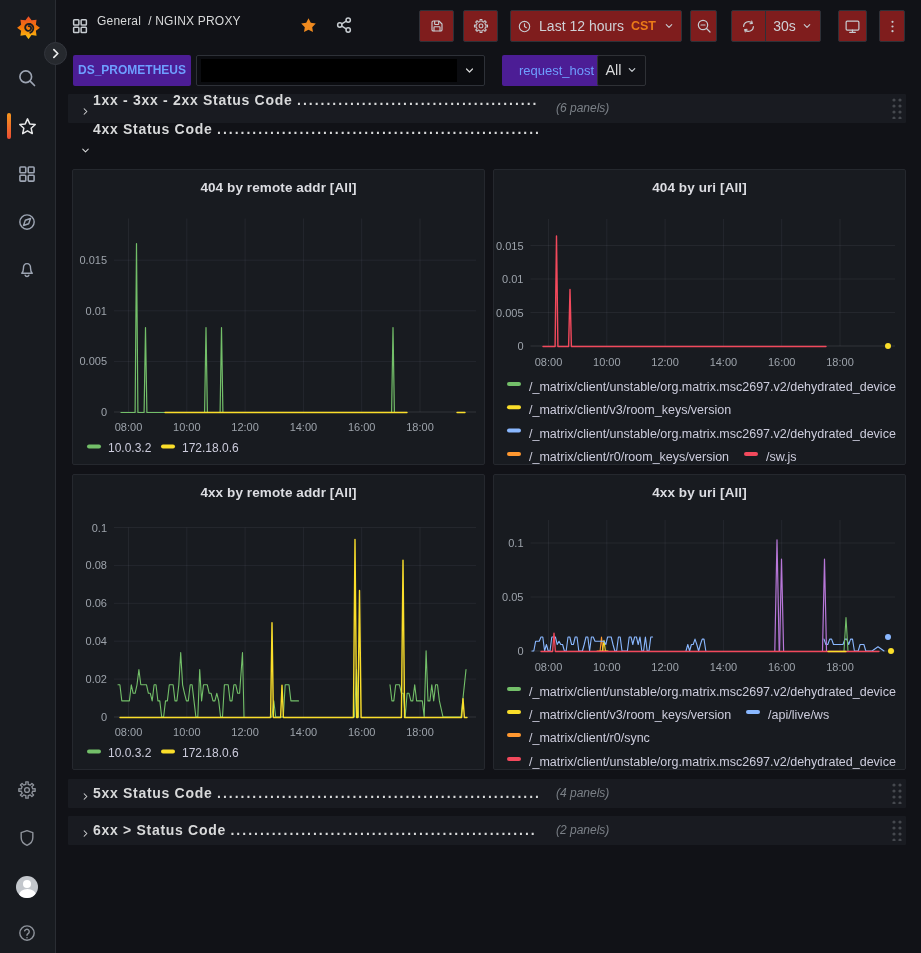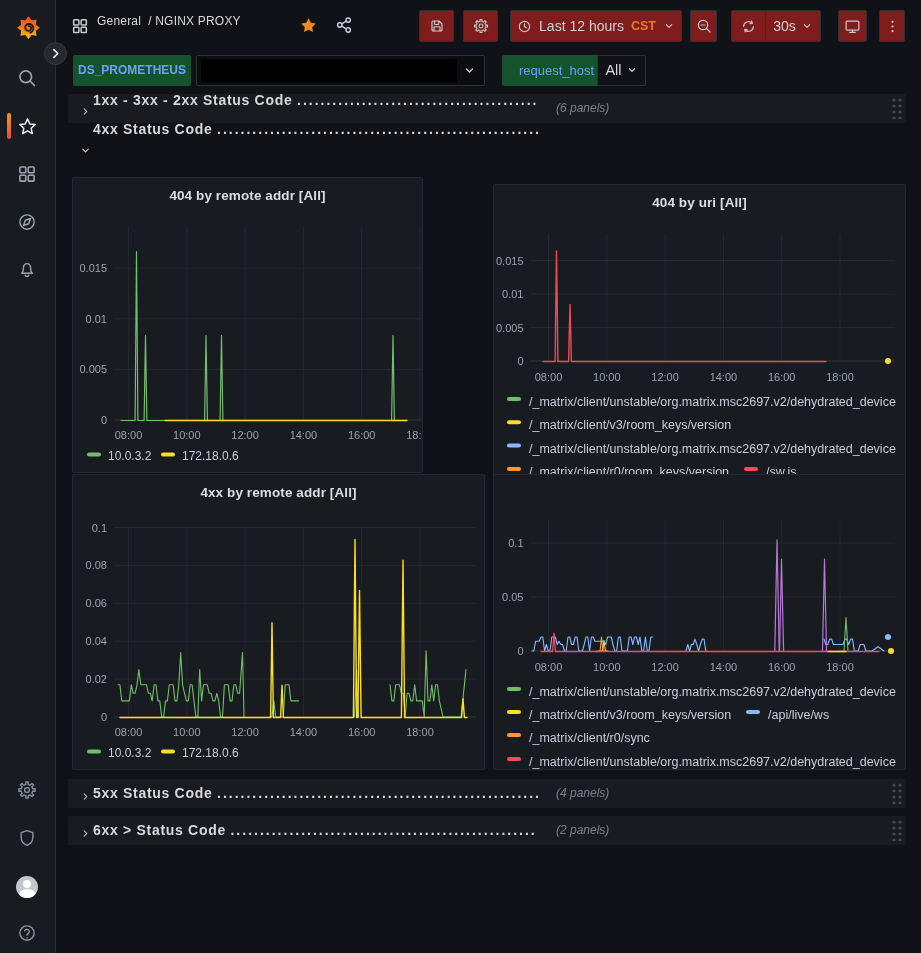--- a/index.html
+++ b/index.html
@@ -1,18 +1,18 @@
 <!DOCTYPE html>
 <html><head><meta charset="utf-8"><style>
 *{margin:0;padding:0;box-sizing:border-box}
 html,body{width:921px;height:953px;background:#111217;font-family:"Liberation Sans",sans-serif;overflow:hidden}
 body{position:relative}
 .abs{position:absolute}
 .btn{position:absolute;background:#7f1d1d;border:1px solid #2e3138;border-radius:2px;display:flex;align-items:center;justify-content:center;color:#c7ccd1}
-.lbl{position:absolute;background:#14532d;border-radius:2px;display:flex;align-items:center;justify-content:center;color:#6e9fff;font-weight:700}
+.lbl{position:absolute;background:#4c1d95;border-radius:2px;display:flex;align-items:center;justify-content:center;color:#6e9fff;font-weight:700}
 .panel{position:absolute;background:#181b20;border:1px solid #25282e;border-radius:2px;overflow:hidden}
 .ptitle{position:absolute;width:100%;text-align:center;font-size:13.5px;font-weight:700;color:#dcdde2;letter-spacing:.1px}
 .rowbar{position:absolute;background:#191b21;border-radius:1px}
 .rowtitle{font-size:14px;font-weight:700;color:#d8d9da;white-space:nowrap;letter-spacing:0.7px}
 .panelscount{font-size:12px;font-style:italic;color:#7b8087;font-weight:400}
 text{font-family:"Liberation Sans",sans-serif}
 </style></head><body>
 
 <div class="abs" style="left:0;top:0;width:56px;height:953px;background:#181b20;border-right:1px solid #2a2d33"></div>
 <svg width="23" height="23" viewBox="0 0 24 24" style="position:absolute;left:17px;top:16px">
@@ -204,21 +204,21 @@
 <div class="abs" style="left:892px;top:820px"><svg width="10" height="21" viewBox="0 0 10 21" style="">
       <circle cx="2" cy="2" r="1.6" fill="#45484e"></circle>
       <circle cx="8" cy="2" r="1.6" fill="#45484e"></circle>
       <circle cx="2" cy="8" r="1.6" fill="#45484e"></circle>
       <circle cx="8" cy="8" r="1.6" fill="#45484e"></circle>
       <circle cx="2" cy="14" r="1.6" fill="#45484e"></circle>
       <circle cx="8" cy="14" r="1.6" fill="#45484e"></circle>
       <circle cx="2" cy="20" r="1.6" fill="#45484e"></circle>
       <circle cx="8" cy="20" r="1.6" fill="#45484e"></circle>
     </svg></div>
-<div class="panel" style="left:72px;top:177px;width:351px;height:296px">
+<div class="panel" style="left:72px;top:169px;width:413px;height:296px">
     <div class="ptitle" style="top:10px">404 by remote addr [All]</div>
     <div class="abs" style="left:0;top:0"><svg width="411" height="294" viewBox="0 0 411 294" style="">
         <line x1="41" y1="191.4" x2="403" y2="191.4" stroke="rgba(204,204,220,0.07)" stroke-width="1"></line>
         <line x1="41" y1="140.8" x2="403" y2="140.8" stroke="rgba(204,204,220,0.07)" stroke-width="1"></line>
         <line x1="41" y1="90.2" x2="403" y2="90.2" stroke="rgba(204,204,220,0.07)" stroke-width="1"></line>
         <line x1="55.5" y1="48.5" x2="55.5" y2="242" stroke="rgba(204,204,220,0.07)" stroke-width="1"></line>
         <line x1="113.8" y1="48.5" x2="113.8" y2="242" stroke="rgba(204,204,220,0.07)" stroke-width="1"></line>
         <line x1="172.1" y1="48.5" x2="172.1" y2="242" stroke="rgba(204,204,220,0.07)" stroke-width="1"></line>
         <line x1="230.4" y1="48.5" x2="230.4" y2="242" stroke="rgba(204,204,220,0.07)" stroke-width="1"></line>
         <line x1="288.7" y1="48.5" x2="288.7" y2="242" stroke="rgba(204,204,220,0.07)" stroke-width="1"></line>
@@ -237,21 +237,21 @@
         <polyline points="48.0,242.5 62.1,242.5 63.5,73.5 64.9,242.5 71.1,242.5 72.5,157.5 73.9,242.5 100.0,242.5 131.6,242.5 133.0,157.5 134.4,242.5 147.1,242.5 148.5,157.5 149.9,242.5 156.0,242.5" fill="none" stroke="#73bf69" stroke-width="1.2" stroke-linejoin="round" stroke-linecap="round"></polyline>
         <polyline points="318.6,242.5 320.0,157.5 321.4,242.5" fill="none" stroke="#73bf69" stroke-width="1.2" stroke-linejoin="round" stroke-linecap="round"></polyline>
         <polyline points="92.0,242.5 334.0,242.5" fill="none" stroke="#fade2a" stroke-width="1.4" stroke-linejoin="round" stroke-linecap="round"></polyline>
         <polyline points="384.0,242.5 392.0,242.5" fill="none" stroke="#fade2a" stroke-width="1.4" stroke-linejoin="round" stroke-linecap="round"></polyline>
         <rect x="14" y="274.5" width="14" height="4" rx="2" fill="#73bf69"></rect>
         <text x="35" y="281.5" font-size="12" fill="#ccccdc">10.0.3.2</text>
         <rect x="88" y="274.5" width="14" height="4" rx="2" fill="#fade2a"></rect>
         <text x="109" y="281.5" font-size="12" fill="#ccccdc">172.18.0.6</text>
       </svg></div>
   </div>
-<div class="panel" style="left:493px;top:184px;width:413px;height:296px">
+<div class="panel" style="left:493px;top:169px;width:413px;height:296px">
     <div class="ptitle" style="top:10px">404 by uri [All]</div>
     <div class="abs" style="left:0;top:0"><svg width="411" height="294" viewBox="0 0 411 294" style="">
         <line x1="36.5" y1="142.5" x2="401" y2="142.5" stroke="rgba(204,204,220,0.07)" stroke-width="1"></line>
         <line x1="36.5" y1="109.0" x2="401" y2="109.0" stroke="rgba(204,204,220,0.07)" stroke-width="1"></line>
         <line x1="36.5" y1="75.5" x2="401" y2="75.5" stroke="rgba(204,204,220,0.07)" stroke-width="1"></line>
         <line x1="54.5" y1="49" x2="54.5" y2="176" stroke="rgba(204,204,220,0.07)" stroke-width="1"></line>
         <line x1="112.8" y1="49" x2="112.8" y2="176" stroke="rgba(204,204,220,0.07)" stroke-width="1"></line>
         <line x1="171.1" y1="49" x2="171.1" y2="176" stroke="rgba(204,204,220,0.07)" stroke-width="1"></line>
         <line x1="229.4" y1="49" x2="229.4" y2="176" stroke="rgba(204,204,220,0.07)" stroke-width="1"></line>
         <line x1="287.7" y1="49" x2="287.7" y2="176" stroke="rgba(204,204,220,0.07)" stroke-width="1"></line>
@@ -313,20 +313,21 @@
         <polyline points="281.5,242.0 283.5,194.6 285.5,242.0" fill="none" stroke="#73bf69" stroke-width="1.1" stroke-linejoin="round" stroke-linecap="round"></polyline>
         <polyline points="317.0,209.8 318.9,225.9 320.8,225.9 322.7,209.8 324.6,209.8 326.5,209.8 328.4,218.3 330.3,218.3 332.2,242.0 334.1,218.3 336.0,218.3 337.9,225.9 339.8,225.9 341.7,209.8 343.6,225.9 345.5,225.9 347.4,225.9 349.3,225.9 351.2,242.0 353.1,175.7 355.0,225.9 356.9,225.9 358.8,209.8 360.7,225.9 362.6,209.8 364.5,209.8 366.4,225.9 370.0,242.0 388.0,242.0 393.0,194.6" fill="none" stroke="#73bf69" stroke-width="1.1" stroke-linejoin="round" stroke-linecap="round"></polyline>
         <polyline points="47.0,242.5 196.0,242.5 197.6,242.5 199.0,147.8 200.4,242.5 205.0,242.5 207.6,242.5 209.0,210.3 210.4,242.5 276.0,242.5 280.4,242.5 282.0,64.4 283.6,242.5 284.9,242.5 286.5,115.5 288.1,242.5 326.0,242.5 328.4,242.5 330.0,85.2 331.6,242.5 385.0,242.5 388.6,242.5 390.0,223.6 391.4,242.5 394.0,242.5" fill="none" stroke="#fade2a" stroke-width="1.4" stroke-linejoin="round" stroke-linecap="round"></polyline>
         <rect x="14" y="274.5" width="14" height="4" rx="2" fill="#73bf69"></rect>
         <text x="35" y="281.5" font-size="12" fill="#ccccdc">10.0.3.2</text>
         <rect x="88" y="274.5" width="14" height="4" rx="2" fill="#fade2a"></rect>
         <text x="109" y="281.5" font-size="12" fill="#ccccdc">172.18.0.6</text>
       </svg></div>
   </div>
 <div class="panel" style="left:493px;top:474px;width:413px;height:296px">
+    <div class="ptitle" style="top:10px">4xx by uri [All]</div>
     <div class="abs" style="left:0;top:0"><svg width="411" height="294" viewBox="0 0 411 294" style="">
         <line x1="36.5" y1="122" x2="401" y2="122" stroke="rgba(204,204,220,0.07)" stroke-width="1"></line>
         <line x1="36.5" y1="68" x2="401" y2="68" stroke="rgba(204,204,220,0.07)" stroke-width="1"></line>
         <line x1="54.5" y1="45" x2="54.5" y2="176" stroke="rgba(204,204,220,0.07)" stroke-width="1"></line>
         <line x1="112.8" y1="45" x2="112.8" y2="176" stroke="rgba(204,204,220,0.07)" stroke-width="1"></line>
         <line x1="171.1" y1="45" x2="171.1" y2="176" stroke="rgba(204,204,220,0.07)" stroke-width="1"></line>
         <line x1="229.4" y1="45" x2="229.4" y2="176" stroke="rgba(204,204,220,0.07)" stroke-width="1"></line>
         <line x1="287.7" y1="45" x2="287.7" y2="176" stroke="rgba(204,204,220,0.07)" stroke-width="1"></line>
         <line x1="346.0" y1="45" x2="346.0" y2="176" stroke="rgba(204,204,220,0.07)" stroke-width="1"></line>
         <line x1="36.5" y1="176" x2="401" y2="176" stroke="rgba(204,204,220,0.14)" stroke-width="1"></line>

